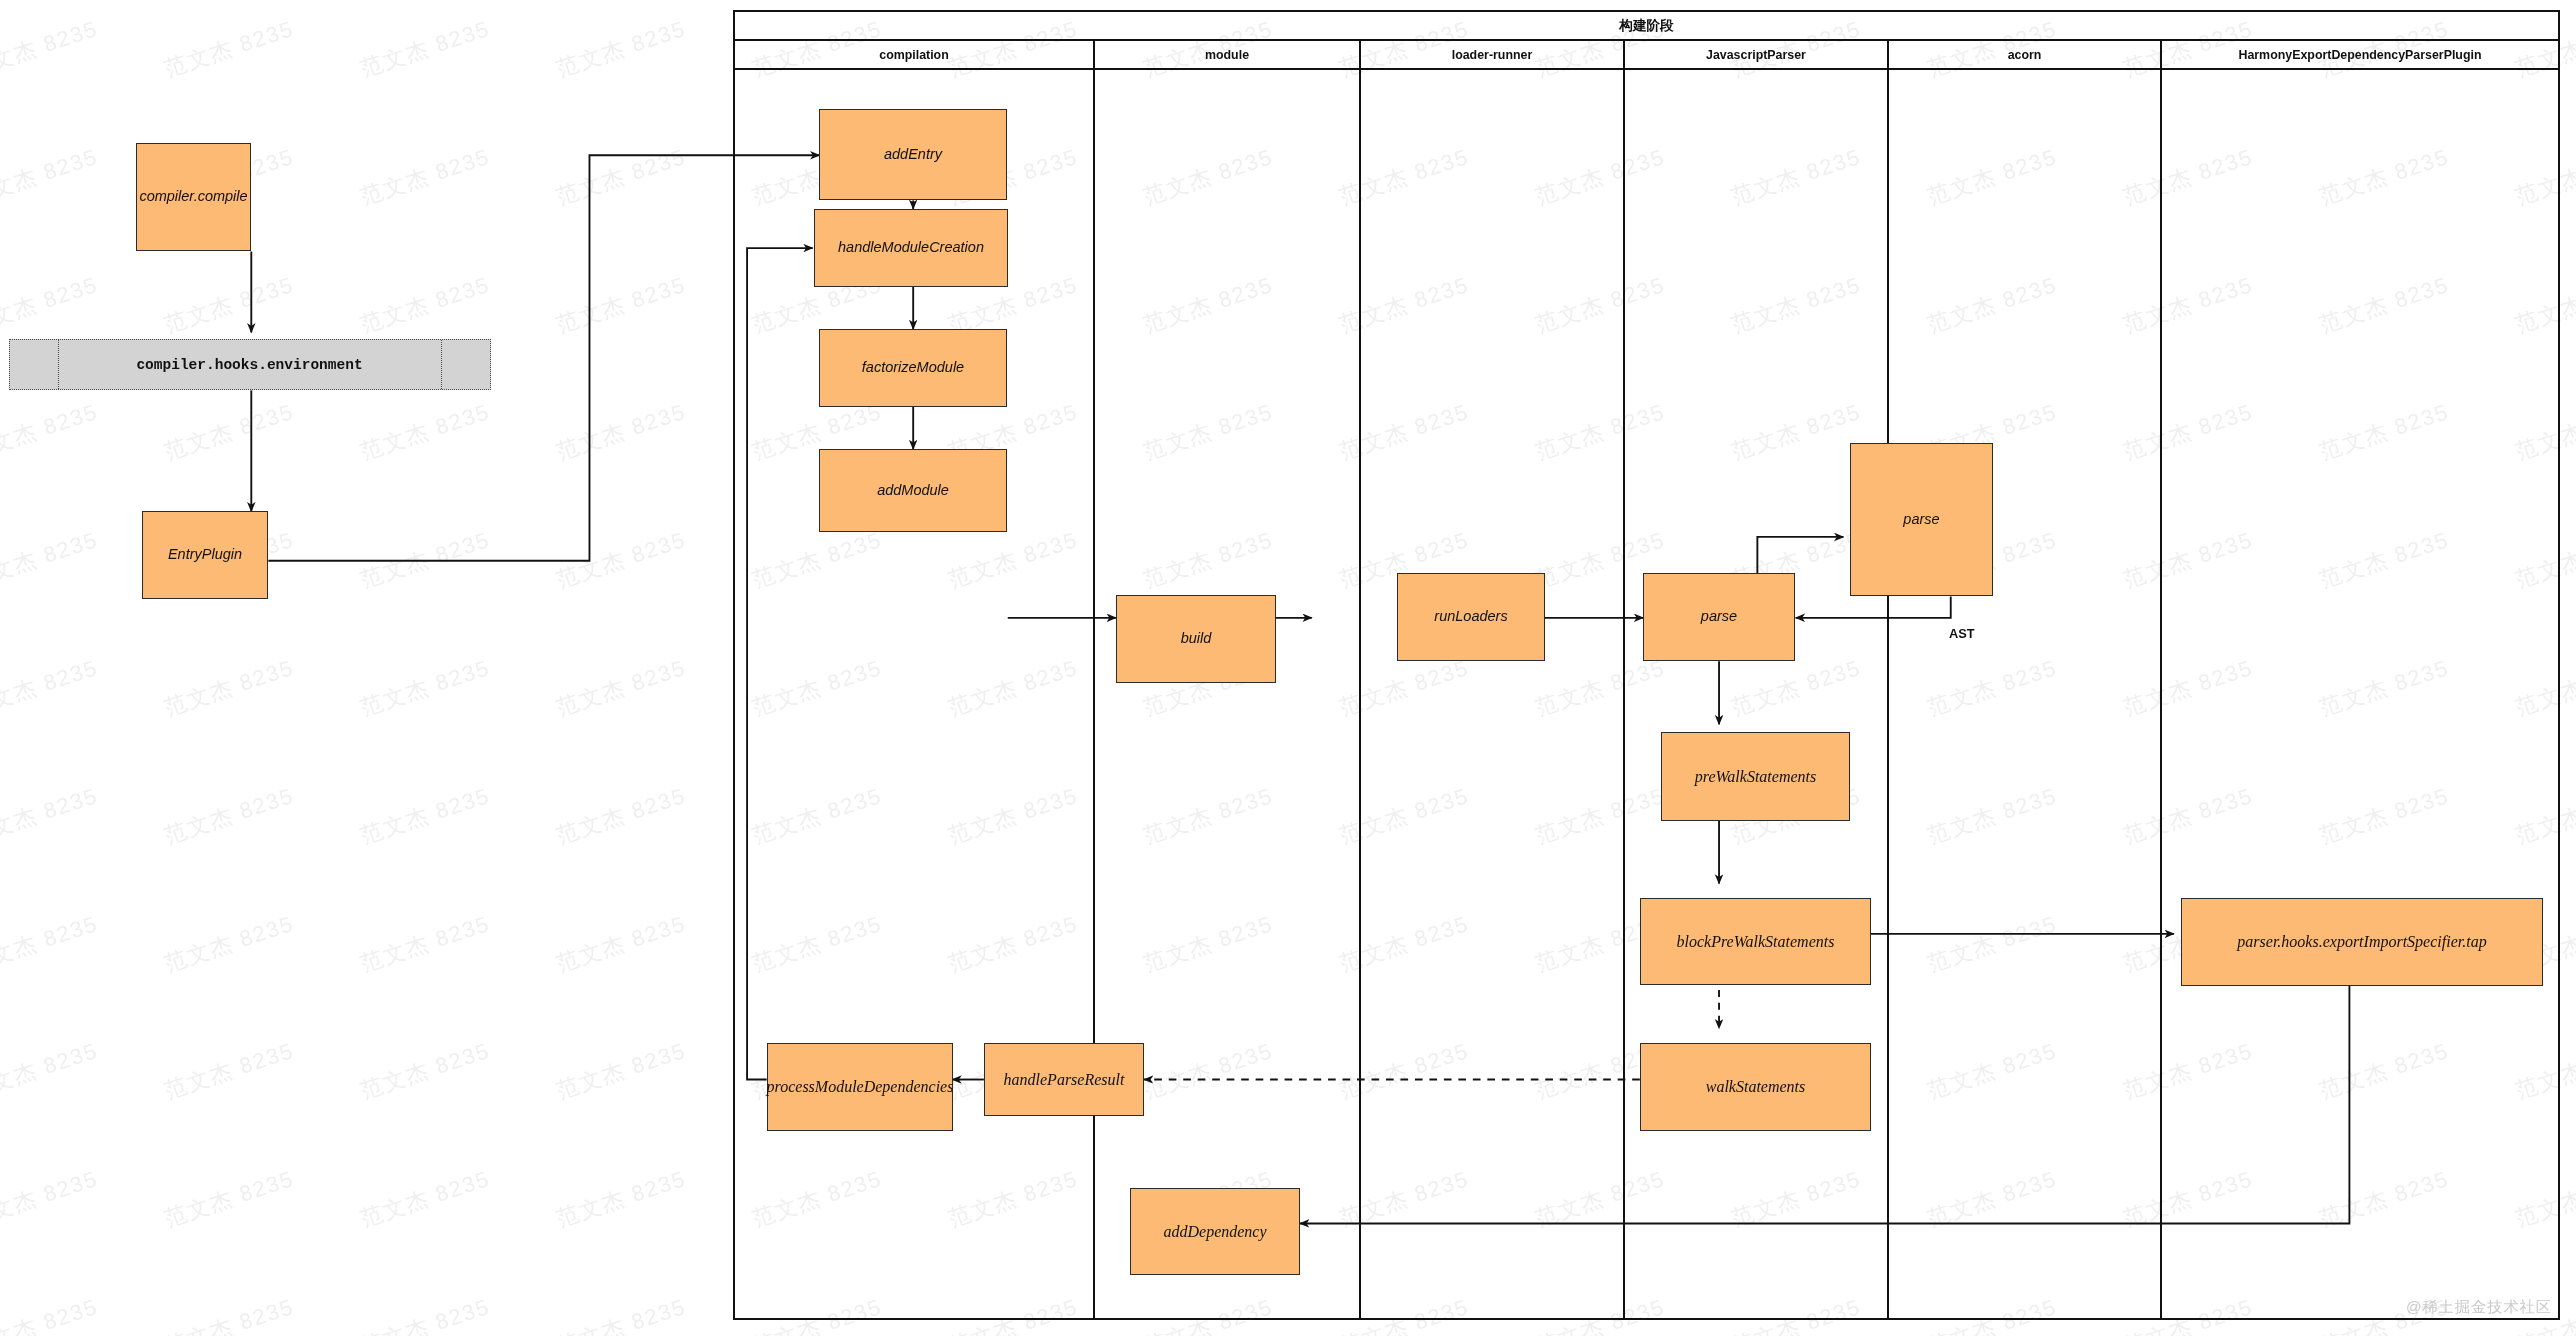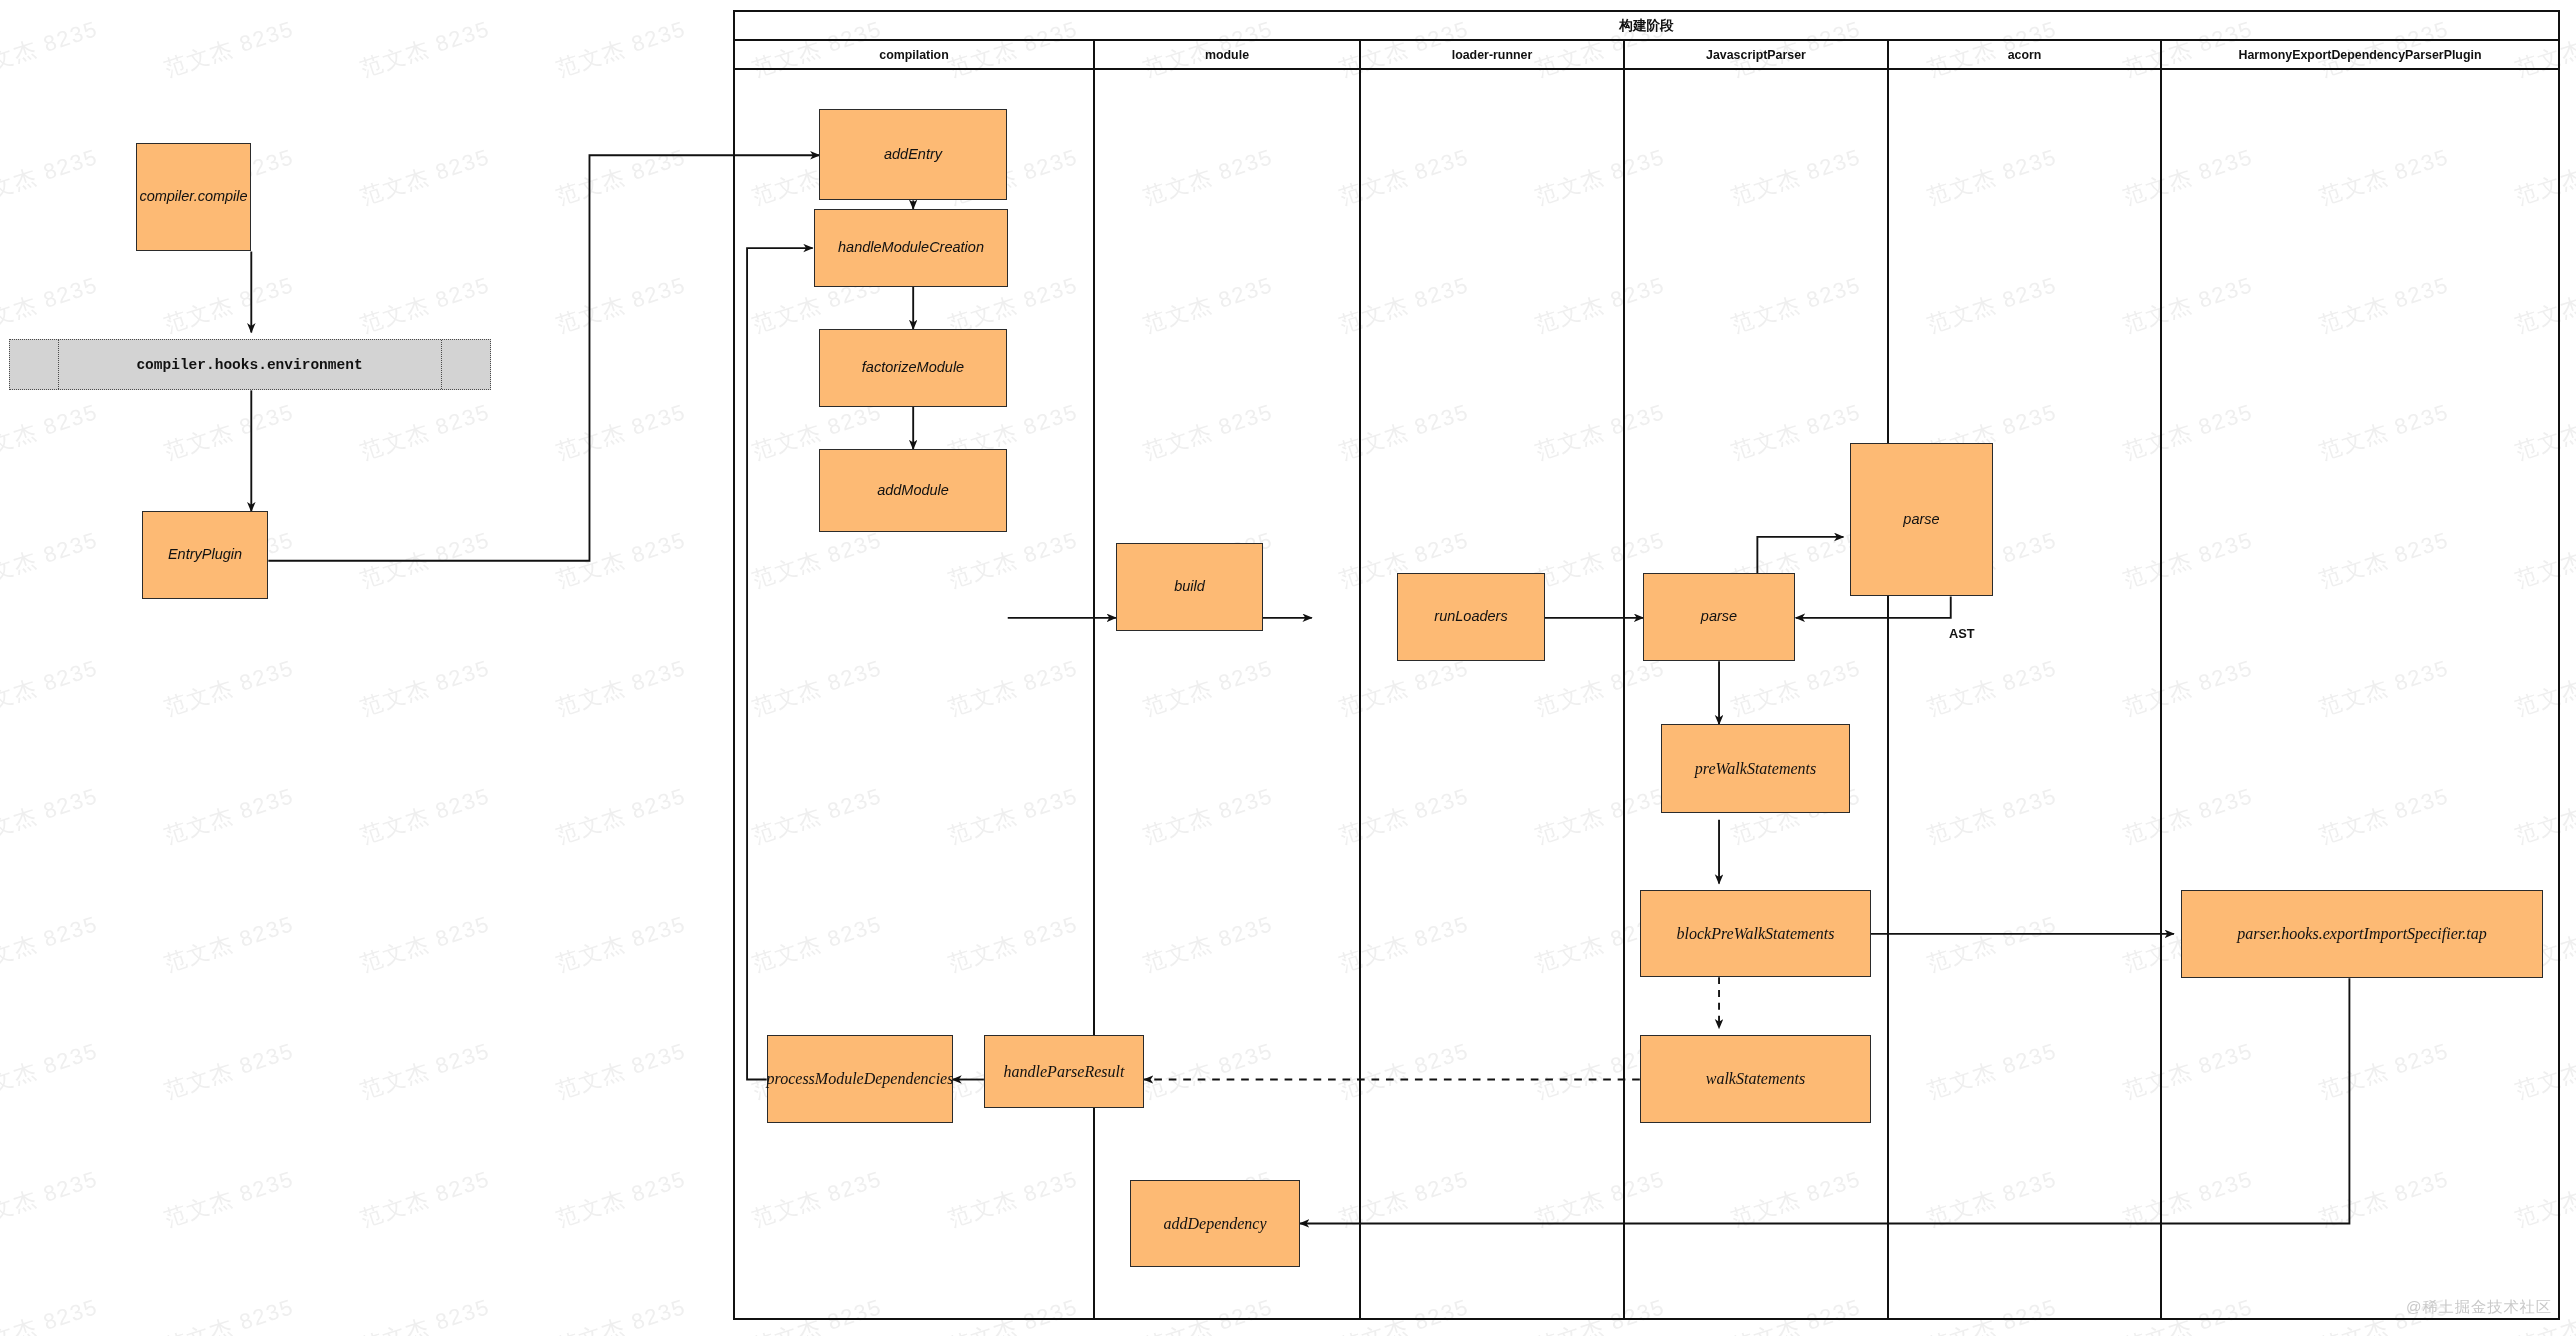--- a/index.html
+++ b/index.html
@@ -25,21 +25,21 @@
   .lane-head-cell:last-child{border-right:none;text-align:center;}
   #lane-body{position:absolute;left:0;top:58px;width:100%;height:1249px;display:flex;}
   .lane-col{border-right:2.1px solid #111;box-sizing:border-box;height:100%;}
   .lane-col:last-child{border-right:none;}
 
   
   .box{position:absolute;box-sizing:border-box;border:1.9px solid #2b2b2b;background:#fdba74;
        display:flex;align-items:center;justify-content:center;text-align:center;
        color:#111;line-height:1.2;font-style:italic;}
   .sans{font-family:"Liberation Sans",sans-serif;font-size:14.5px;}
-  .serif{font-family:"Liberation Serif",serif;font-size:16px;}
+  .serif{font-family:"Liberation Serif",serif;font-size:16px;margin-top:8px;}
 
   
   #proc-env{position:absolute;left:8.5px;top:339px;width:482px;height:51px;
             background:#d3d3d3;border:1.7px dotted #4a4a4a;box-sizing:border-box;}
   #proc-env .bar{position:absolute;top:0;bottom:0;width:0;border-left:1.7px dotted #4a4a4a;}
   #proc-env .bar.l{left:48px;}
   #proc-env .bar.r{right:48px;}
   #proc-env .lbl{position:absolute;inset:0;display:flex;align-items:center;justify-content:center;
                  font-family:"Liberation Mono",monospace;font-size:14.5px;font-weight:bold;color:#111;}
 
@@ -306,21 +306,21 @@
   <div class="box sans" style="left:819px;top:329px;width:188px;height:78px">
     <span>factorizeModule</span>
   </div>
   <div class="box sans" style="left:819px;top:449px;width:188px;height:83px">
     <span>addModule</span>
   </div>
   <div class="box serif" style="left:767px;top:1035px;width:186px;height:88px">
     <span>processModuleDependencies</span>
   </div>
 
-  <div class="box sans" style="left:1116px;top:543px;width:147px;height:88px">
+  <div class="box sans" style="left:1116px;top:595px;width:160px;height:88px">
     <span>build</span>
   </div>
   <div class="box serif" style="left:984px;top:1035px;width:160px;height:73px">
     <span>handleParseResult</span>
   </div>
   <div class="box serif" style="left:1130px;top:1180px;width:170px;height:87px">
     <span>addDependency</span>
   </div>
 
   <div class="box sans" style="left:1397px;top:573px;width:148px;height:88px">

